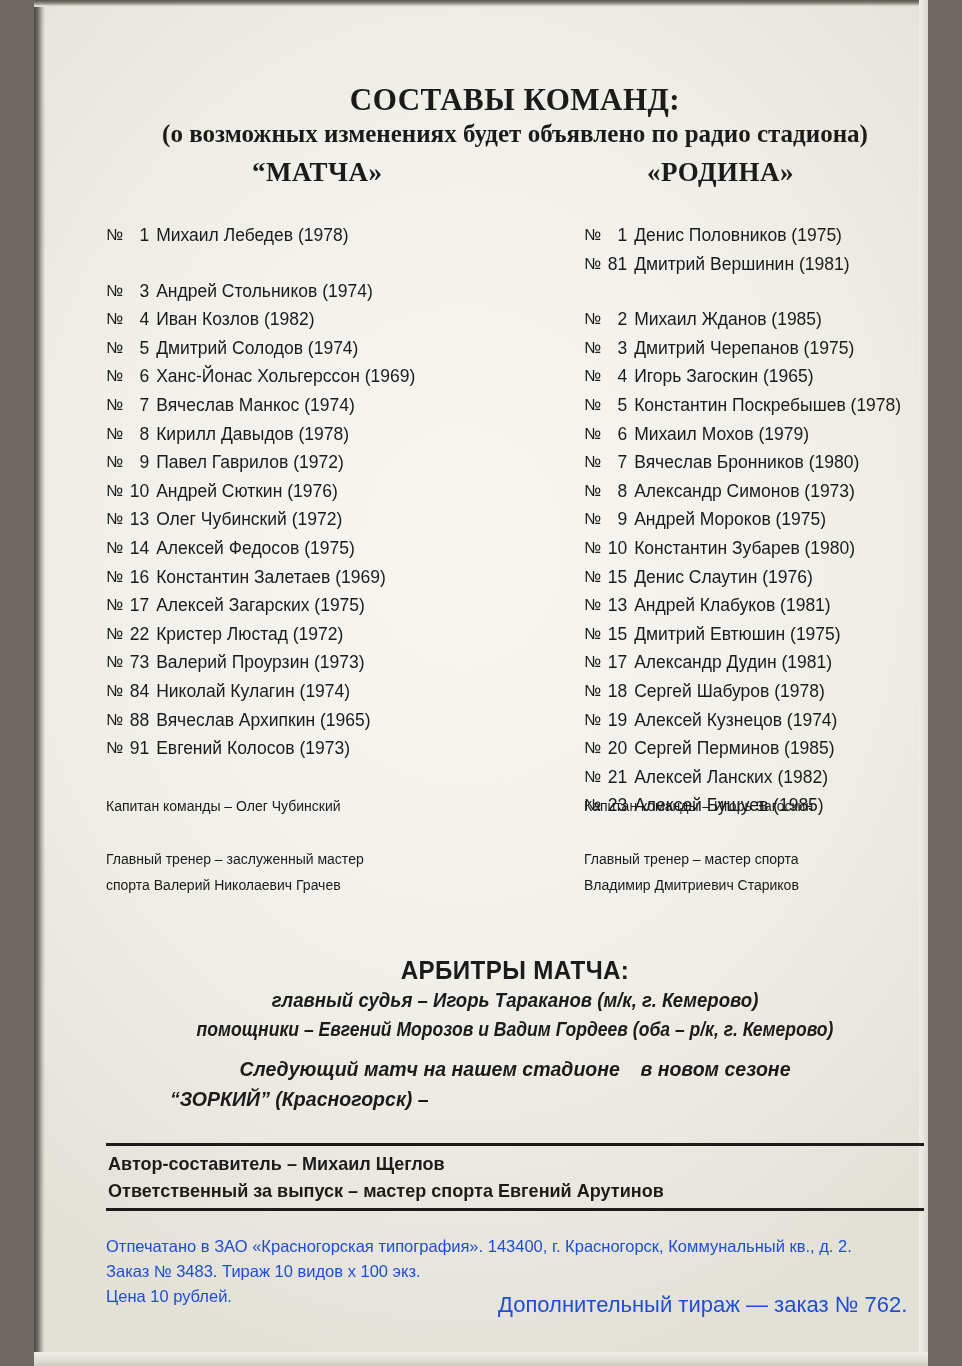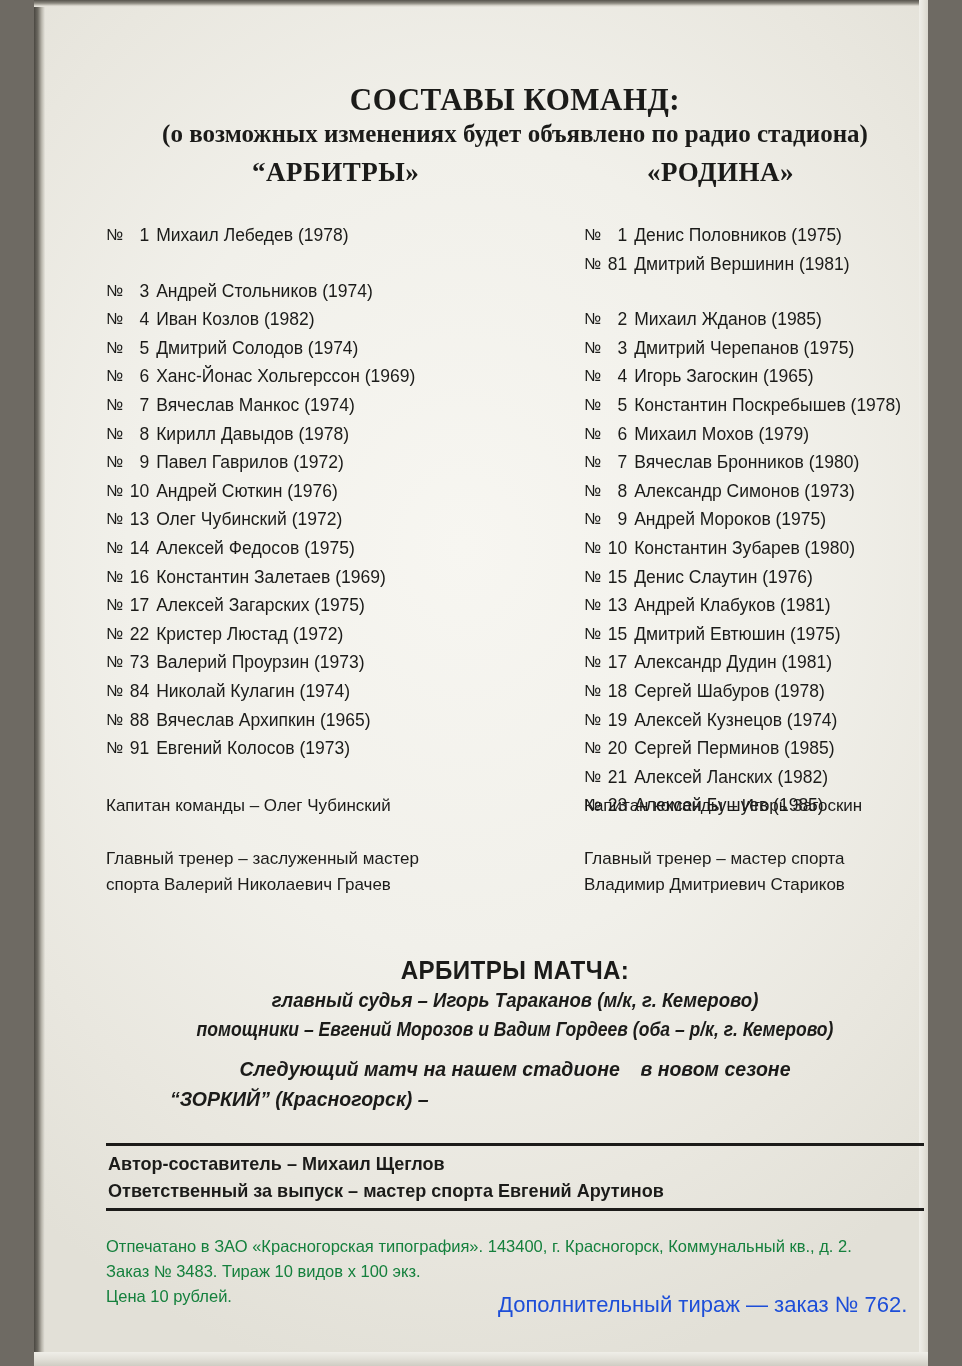--- a/index.html
+++ b/index.html
@@ -126,21 +126,21 @@
     text-align: right;
     margin-right: 7px;
   }
   .roster.left  .player .num { width: 26px; }
   .roster.right .player .num { width: 26px; }
   .group-gap { display: block; height: 27px; }
 
   
   .staff {
     position: absolute;
-    font-size: 17px;
+    font-size: 14px;
     line-height: 26px;
     white-space: nowrap;
   }
   .staff.left  { left: 72px; }
   .staff.right { left: 550px; }
   .staff-captain { top: 793px; }
   .staff-coach   { top: 846px; }
   .staff-coach .ln { display: block; }
 
   
@@ -203,21 +203,21 @@
   .credit-1 { top: 1153px; }
   .credit-2 { top: 1180px; }
 
   
   .footer {
     position: absolute;
     left: 72px;
     font-size: 16.5px;
     line-height: 25px;
     white-space: nowrap;
-    color: #15803d;
+    color: #1d4ed8;
   }
   .footer-1 { top: 1234px; }
   .footer-2 { top: 1259px; }
   .footer-3 { top: 1284px; }
   .footer-extra {
     position: absolute;
     left: 464px;
     top: 1292px;
     font-size: 22px;
     white-space: nowrap;
@@ -233,21 +233,21 @@
   <div class="scan-edge-top"></div>
   <div class="scan-edge-right"></div>
   <div class="scan-edge-bottom"></div>
 
   <div class="content">
 
     <div class="doc-title">СОСТАВЫ КОМАНД:</div>
     <div class="doc-subtitle">(о возможных изменениях будет объявлено по радио стадиона)</div>
 
     <div class="team-names">
-      <div class="team-name left">“АРБИТРЫ»</div>
+      <div class="team-name left">“МАТЧА»</div>
       <div class="team-name right">«РОДИНА»</div>
     </div>
 
     <div class="roster left" id="home-roster">
         <span class="player"><span class="no">№</span><span class="num">1</span><span>Михаил Лебедев (1978)</span></span>
         <span class="group-gap"></span>
         <span class="player"><span class="no">№</span><span class="num">3</span><span>Андрей Стольников (1974)</span></span>
         <span class="player"><span class="no">№</span><span class="num">4</span><span>Иван Козлов (1982)</span></span>
         <span class="player"><span class="no">№</span><span class="num">5</span><span>Дмитрий Солодов (1974)</span></span>
         <span class="player"><span class="no">№</span><span class="num">6</span><span>Ханс-Йонас Хольгерссон (1969)</span></span>

